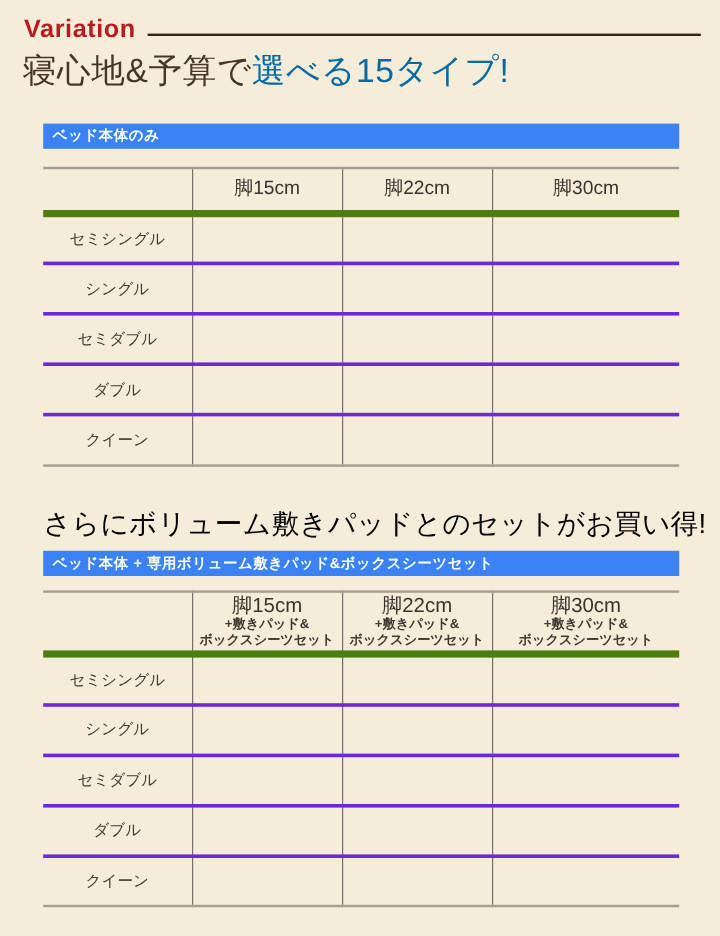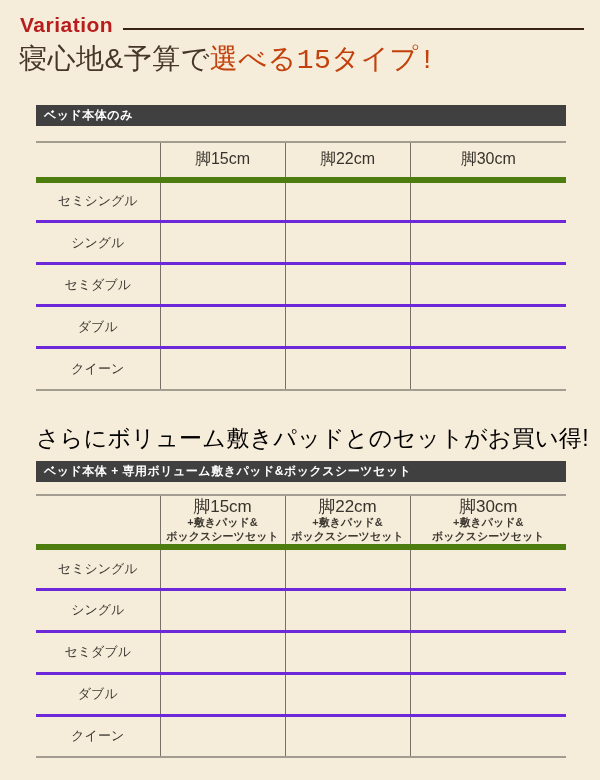--- a/index.html
+++ b/index.html
@@ -20,26 +20,26 @@
   }
   .var-line {
     flex:1; height:2px; background:#3a2315; margin-left:10px; margin-top:9px;
   }
   
   .main-title {
     margin:8px 16px 0 19px;
     font-size:28px; font-weight:normal; line-height:1.2;
     color:#46362a; letter-spacing:.5px; white-space:nowrap;
   }
-  .main-title .accent { color:#c2410c;font-family:Liberation Mono, monospace; }
+  .main-title .accent { color:#0369a1; }
   
   .block { margin:0 34px 0 36px; }
   .block1 { margin-top:27px; }
   .bar {
-    height:21px; line-height:21px; background:#404040;
+    height:21px; line-height:21px; background:#3b82f6;
     color:#ffffff; font-size:12px; font-weight:bold;
     padding-left:8px; letter-spacing:.5px;
   }
   
   table.price-table {
     width:100%; border-collapse:collapse; table-layout:fixed;
     margin-top:15px;
     border-top:2px solid #a29c91; border-bottom:2px solid #a29c91;
   }
   table.t2 { margin-top:12px; }

